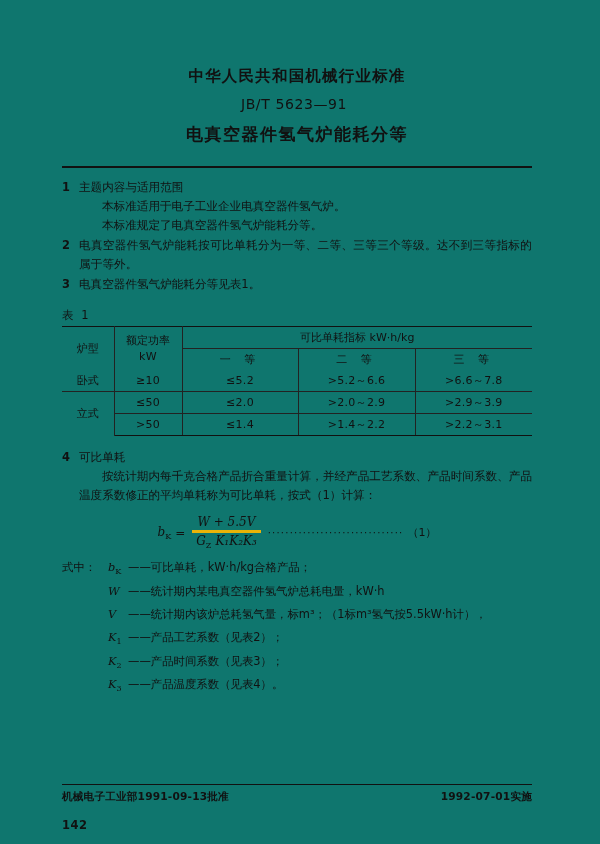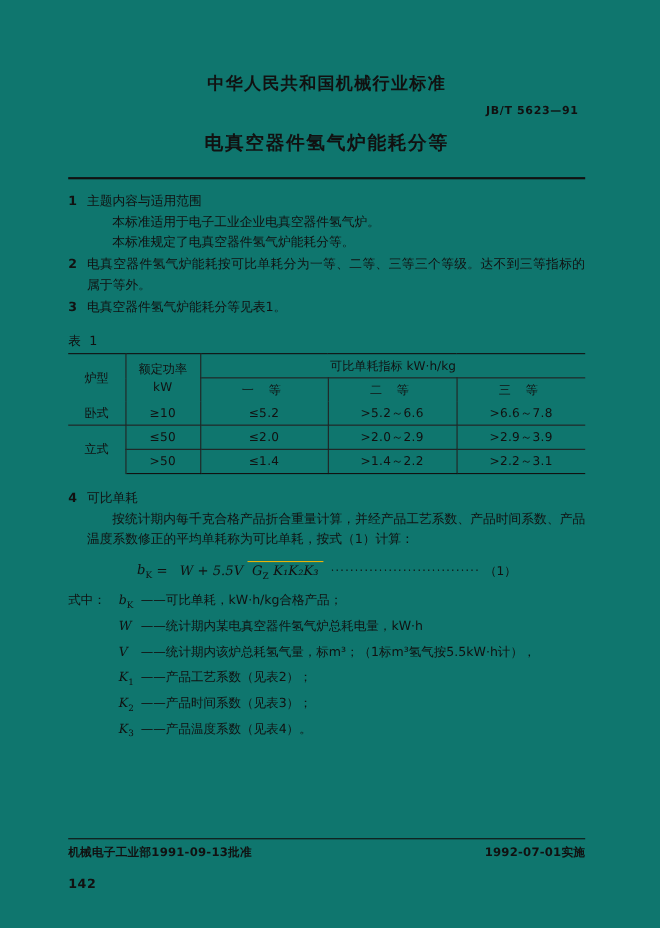--- a/index.html
+++ b/index.html
@@ -31,23 +31,23 @@
   
   .org-line {
     text-align: center;
     font-size: 15.5px;
     font-weight: bold;
     letter-spacing: 1.2px;
     margin-top: 42px;
     color: #111;
   }
   .std-no {
-    text-align: right;
-    font-size: 10px;
-    font-weight: bold;
+    text-align: center;
+    font-size: 14px;
+    font-weight: normal;
     font-family: "DejaVu Sans", "Liberation Sans", sans-serif;
     letter-spacing: 0.6px;
     margin-top: 9px;
     padding-right: 6px;
   }
   .doc-title {
     text-align: center;
     font-size: 17px;
     font-weight: bold;
     letter-spacing: 1.5px;
@@ -121,27 +121,27 @@
     align-items: center;
     justify-content: center;
     margin-top: 10px;
     margin-bottom: 8px;
     font-size: 12px;
   }
   .fvar { font-style: italic; font-family: "DejaVu Serif", "Liberation Serif", serif; }
   .sub { font-size: 8px; vertical-align: sub; font-style: normal; }
   .frac {
     display: inline-flex;
-    flex-direction: row;
+    flex-direction: column;
     align-items: center;
     vertical-align: middle;
     margin: 0 3px;
   }
   .frac .top { padding: 0 4px 1px 4px; }
-  .frac .bot { padding: 1px 4px 0 4px; border-top: 1px solid #eab308; }
+  .frac .bot { padding: 1px 4px 0 4px; border-top: 3px solid #eab308; }
   .dots {
     flex: 0 0 auto;
     letter-spacing: 1.2px;
     font-size: 10px;
     margin: 0 4px;
     overflow: hidden;
     white-space: nowrap;
   }
   .eqno { font-size: 11px; }
 

